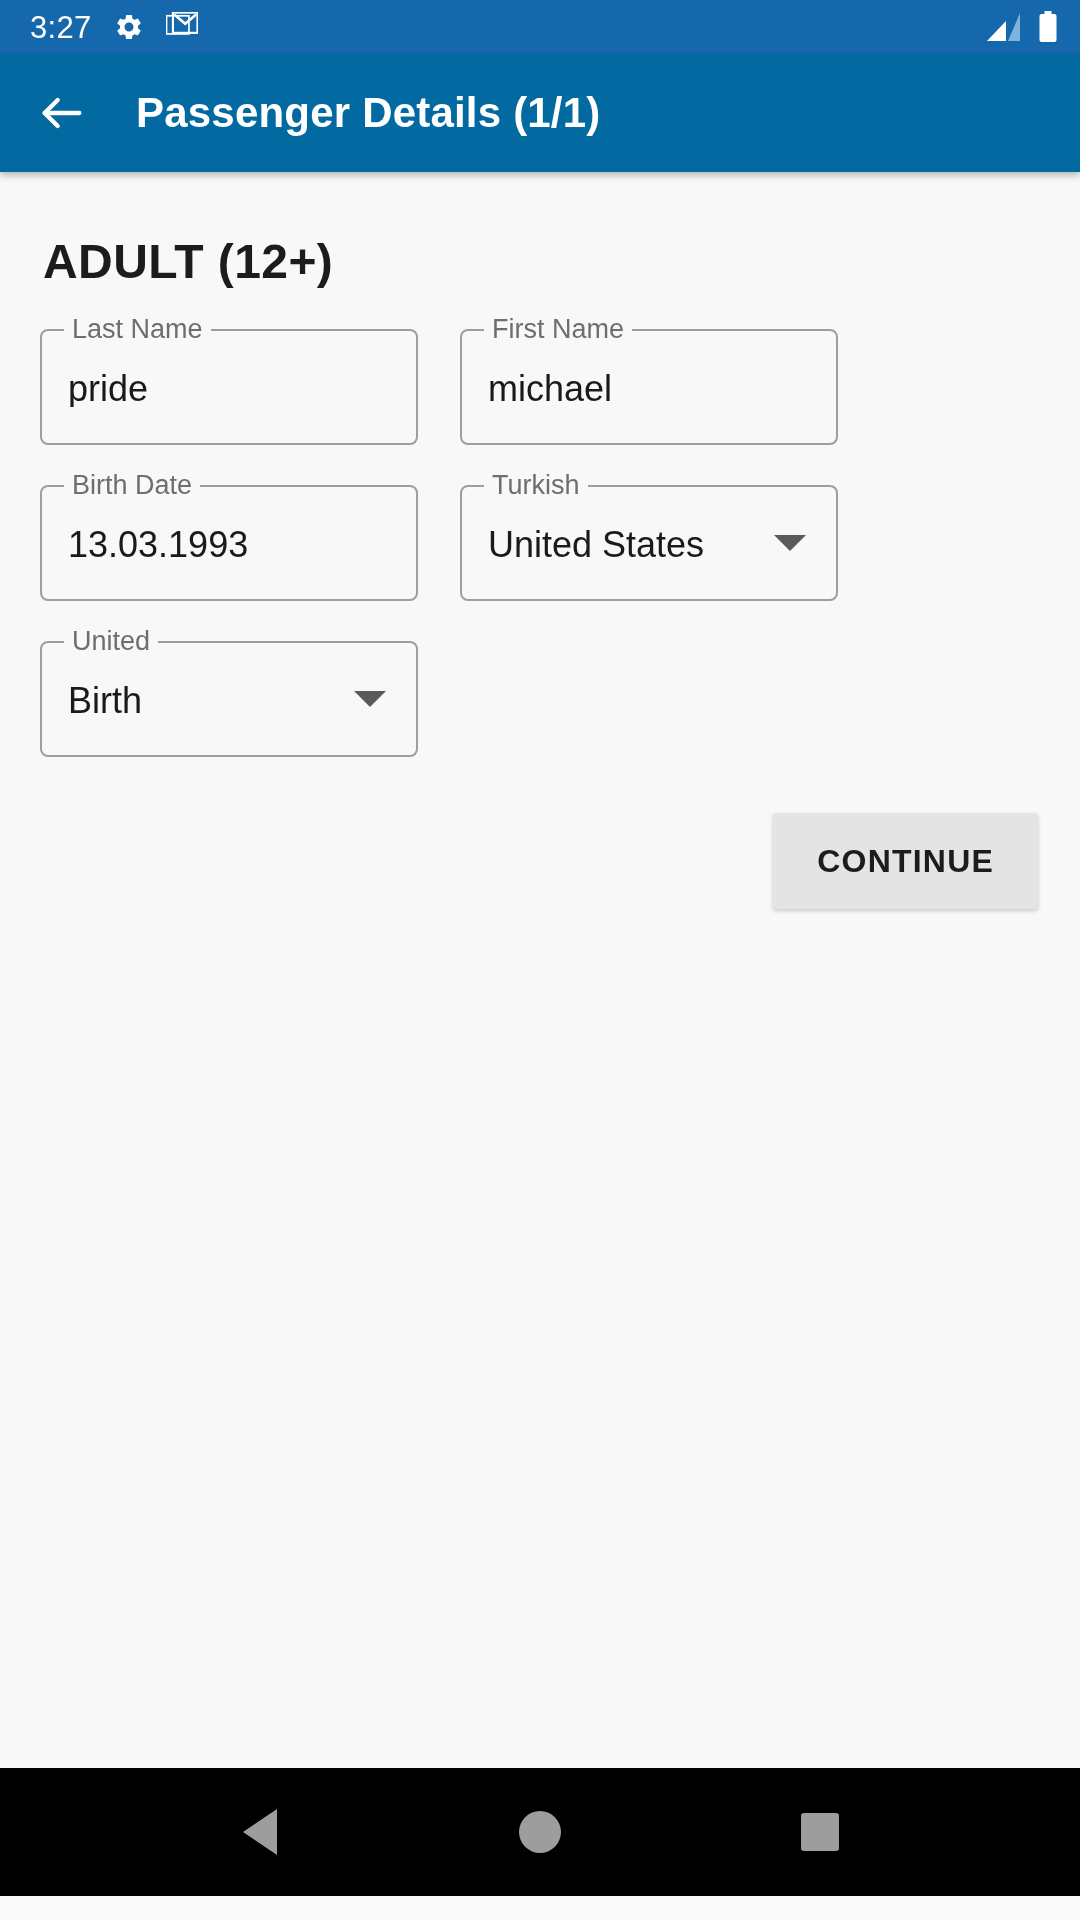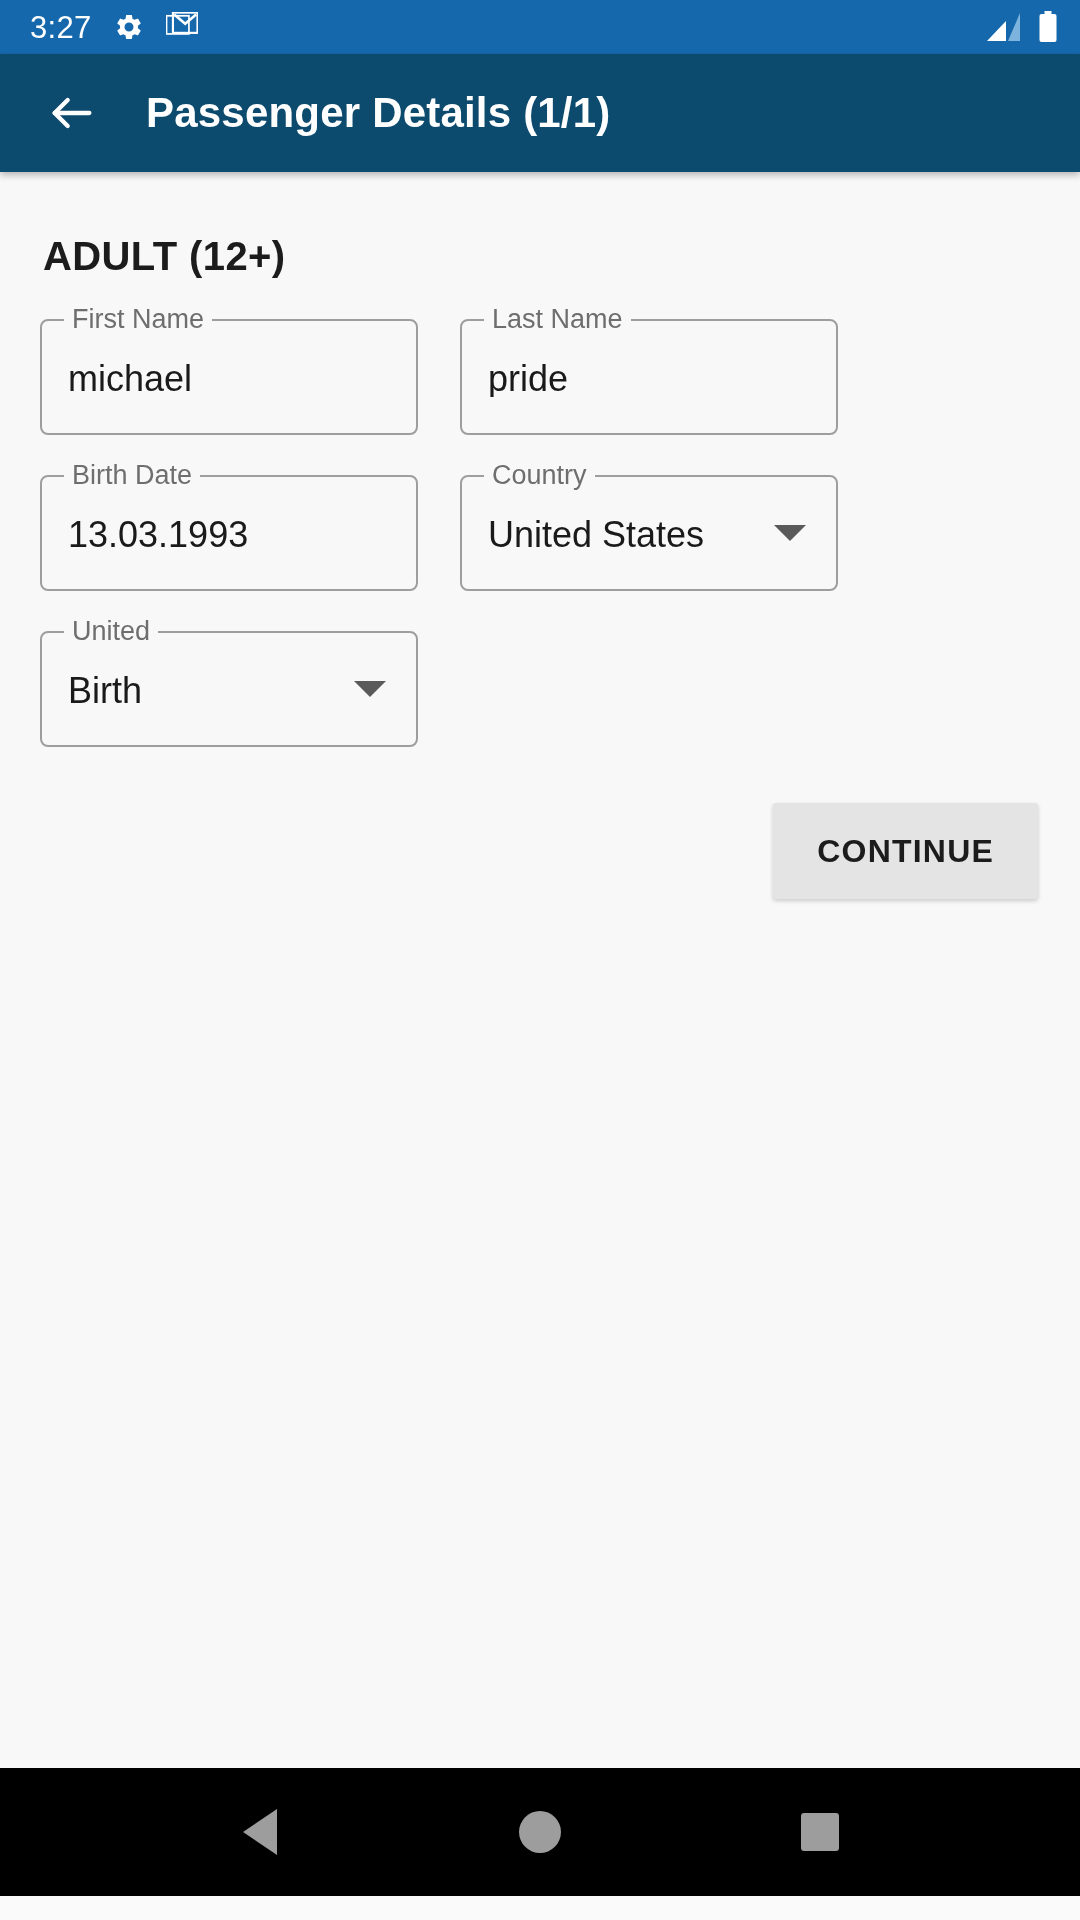--- a/index.html
+++ b/index.html
@@ -49,24 +49,24 @@
     display: flex;
     align-items: center;
     gap: 16px;
   }
   .icon-svg { display: block; }
 
   
   .app-bar {
     height: 118px;
     flex: 0 0 118px;
-    background: #0c4a6e;
-    display: flex;
-    align-items: center;
-    padding-left: 44px;
+    background: #0369a1;
+    display: flex;
+    align-items: center;
+    padding-left: 34px;
     box-sizing: border-box;
     box-shadow: 0 3px 7px rgba(0,0,0,0.28);
     position: relative;
     z-index: 5;
   }
   .back-btn {
     width: 56px;
     height: 56px;
     display: flex;
     align-items: center;
@@ -84,21 +84,21 @@
 
   
   .content {
     flex: 1 1 auto;
     background: #f8f8f8;
     padding: 0 40px;
     box-sizing: border-box;
     overflow: hidden;
   }
   .section-title {
-    font-size: 40px;
+    font-size: 48px;
     font-weight: bold;
     color: #1c1c1c;
     margin: 62px 0 0 3px;
     letter-spacing: 0.4px;
   }
 
   .row {
     display: flex;
     gap: 42px;
     margin-top: 40px;
@@ -261,42 +261,42 @@
     <div class="app-title">Passenger Details (1/1)</div>
   </div>
 
   <div class="content">
 
     <div class="section-title">ADULT (12+)</div>
 
     <div class="row">
       <div class="col">
         <div class="field">
+          <span class="field-label">Last Name</span>
+          <span class="field-value">pride</span>
+        </div>
+      </div>
+      <div class="col">
+        <div class="field">
           <span class="field-label">First Name</span>
           <span class="field-value">michael</span>
         </div>
       </div>
-      <div class="col">
-        <div class="field">
-          <span class="field-label">Last Name</span>
-          <span class="field-value">pride</span>
-        </div>
-      </div>
     </div>
 
     <div class="row">
       <div class="col">
         <div class="field">
           <span class="field-label">Birth Date</span>
           <span class="field-value">13.03.1993</span>
         </div>
       </div>
       <div class="col">
         <div class="field">
-          <span class="field-label">Country</span>
+          <span class="field-label">Turkish</span>
           <span class="field-value">United States</span>
           <span class="caret"></span>
         </div>
       </div>
     </div>
 
     <div class="row">
       <div class="col">
         <div class="field">
           <span class="field-label">United</span>

